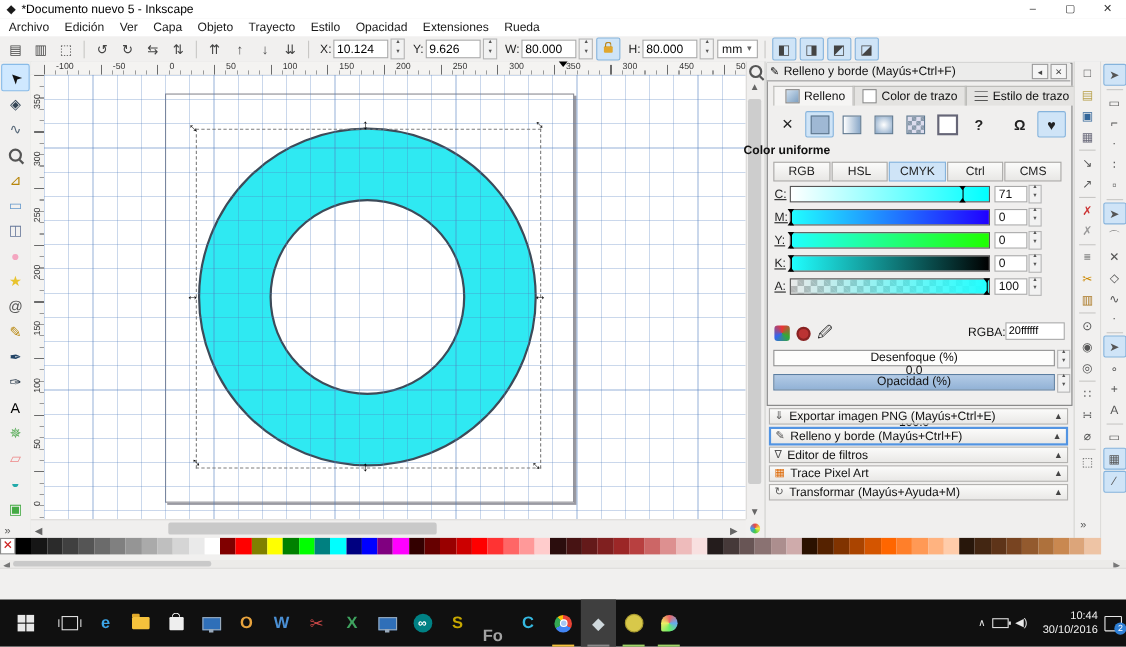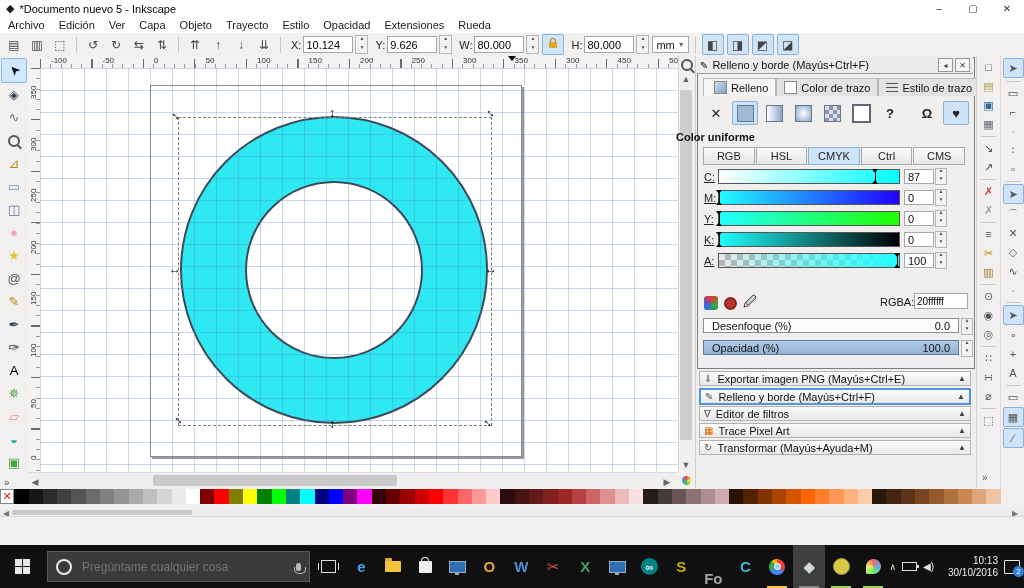--- a/index.html
+++ b/index.html
@@ -95,21 +95,21 @@
   .c-m{background:linear-gradient(to right,#20ffff,#2000ff);}
   .c-y{background:linear-gradient(to right,#20ffff,#20ff00);}
   .c-k{background:linear-gradient(to right,#20ffff,#000000);}
   .c-a{background-image:linear-gradient(to right,rgba(32,255,255,0),rgba(32,255,255,1)),linear-gradient(45deg,#b5b5b5 25%,transparent 25%,transparent 75%,#b5b5b5 75%),linear-gradient(45deg,#b5b5b5 25%,#e9e9e9 25%,#e9e9e9 75%,#b5b5b5 75%);background-size:100% 100%,12px 12px,12px 12px;background-position:0 0,0 0,6px 6px;}
   .chmark{position:absolute;top:0;bottom:0;width:1px;background:#000;}
   .chmark::before{content:"";position:absolute;left:-3px;top:-1px;border:3px solid transparent;border-top:4px solid #000;}
   .chmark::after{content:"";position:absolute;left:-3px;bottom:-1px;border:3px solid transparent;border-bottom:4px solid #000;}
   .chval{width:30px;height:15px;border:1px solid #a8a8a8;background:#fff;font-size:11px;display:flex;align-items:center;padding-left:3px;margin-left:4px;box-sizing:border-box;}
   .minispin{display:inline-flex;flex-direction:column;width:10px;height:15px;border:1px solid #b5b5b5;background:#f2f2f2;margin-left:1px;}
   .minispin i{flex:1;font-style:normal;font-size:5px;line-height:3px;text-align:center;color:#555;}
-  .slider{position:absolute;height:15px;border:1px solid #8f8f8f;background:#fdfdfc;display:flex;align-items:center;justify-content:space-between;padding:0 8px;font-size:11px;box-sizing:border-box;}
+  .slider{position:absolute;height:15px;border:1px solid #8f8f8f;background:#fdfdfc;display:flex;align-items:center;justify-content:space-between;padding:0 20px;font-size:11px;box-sizing:border-box;flex-direction:column;}
   .slider.full{background:linear-gradient(#b3cbe6,#92b2d6);border:1px solid #5a7da0;gap:25px;}
   
   .dockbar{position:absolute;left:699px;width:272px;height:15px;border:1px solid #b3b2b0;background:linear-gradient(#fbfbfa,#e9e8e6);display:flex;align-items:center;gap:5px;padding:0 4px;font-size:11px;box-sizing:border-box;color:#111;}
   .dockbar .di{font-size:10px;color:#555;}
   .dockbar .up{margin-left:auto;font-size:8px;color:#444;}
   .dockbar.active{border:2px solid #5294e2;height:17px;}
   
   #cmdcol{left:976px;top:56px;width:23px;height:433px;background:#f1f0ef;border-left:1px solid #d5d4d2;display:flex;flex-direction:column;align-items:center;padding-top:2px;}
   #snapcol{left:1000px;top:56px;width:24px;height:433px;background:#f1f0ef;border-left:1px solid #dddcda;display:flex;flex-direction:column;align-items:center;padding-top:2px;}
   .cico{width:19px;height:18px;display:flex;align-items:center;justify-content:center;font-size:11px;color:#555;border-radius:2px;margin-bottom:1px;}
@@ -420,21 +420,21 @@
   <span class="modebtn sel">CMYK</span>
   <span class="modebtn">Ctrl</span>
   <span class="modebtn">CMS</span>
 </div>
 
 <div class="chrow" style="left:704px;top:169px">
   <span class="chlabel">C:</span>
   <span class="chbar c-c">
       <span class="chmark" style="left: calc(87% - 1px);"></span>
     </span>
-  <span class="chval">87</span>
+  <span class="chval">71</span>
   <span class="minispin">
       <i>▲</i>
       <i>▼</i>
     </span>
 </div>
 <div class="chrow" style="left:704px;top:190px">
   <span class="chlabel">M:</span>
   <span class="chbar c-m">
       <span class="chmark" style="left: calc(0.4% - 1px);"></span>
     </span>
@@ -678,25 +678,20 @@
 
 <div class="abs" id="taskbar">
   <div id="startbtn">
     <span class="winlogo">
         <i></i>
         <i></i>
         <i></i>
         <i></i>
       </span>
   </div>
-  <div id="searchbox">
-    <span class="cring"></span>
-    <input placeholder="Pregúntame cualquier cosa" style="">
-    <span class="micbody"></span>
-  </div>
   <div id="taskview">
       <span class="tvico"></span>
     </div>
   <div id="taskapps" style="display:flex;align-items:stretch">
       <div class="tapp">
         <span style="color: rgb(60, 166, 232);">e</span>
       </div>
       <div class="tapp">
         <span class="ic-folder"></span>
       </div>
@@ -748,19 +743,19 @@
       <div class="tapp">
         <span class="ic-paint"></span>
         <span class="ul" style="background: rgb(159, 212, 104);"></span>
       </div>
     </div>
   <div id="tray">
     <span style="font-size:9px">∧</span>
     <span class="ic-batt"></span>
     <span class="ic-spk">◀)</span>
     <span id="clock">
-      <span>10:13</span><br><span>30/10/2016</span>
+      <span>10:44</span><br><span>30/10/2016</span>
     </span>
     <span class="ic-notif">
         <span class="b2">2</span>
       </span>
   </div>
 </div>
 
 </body></html>

